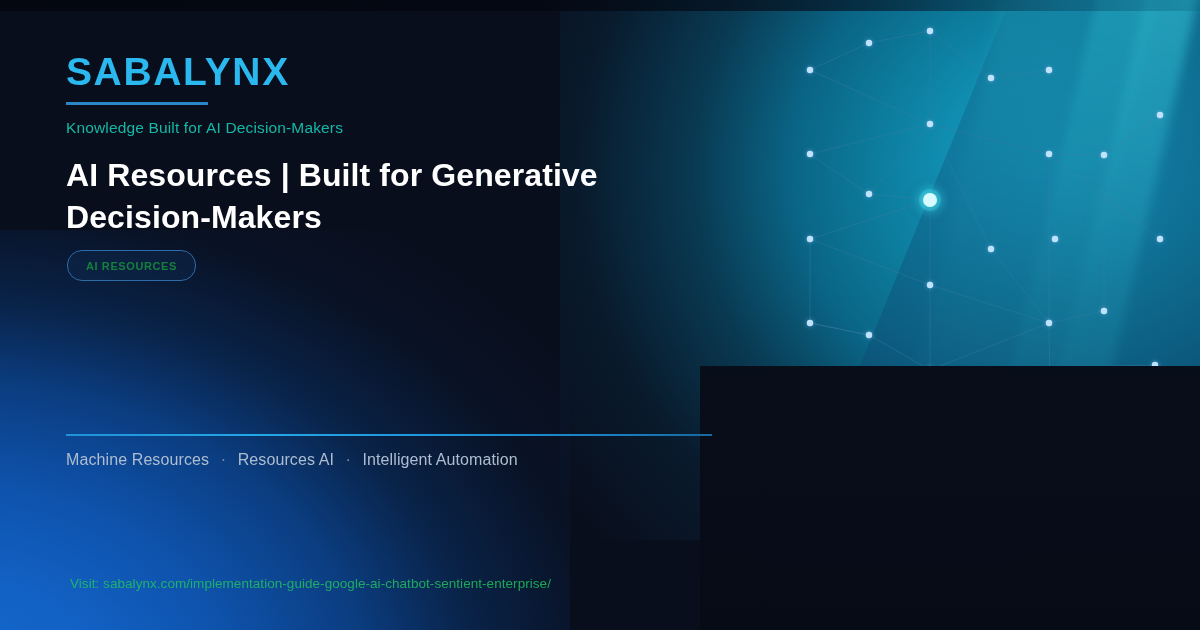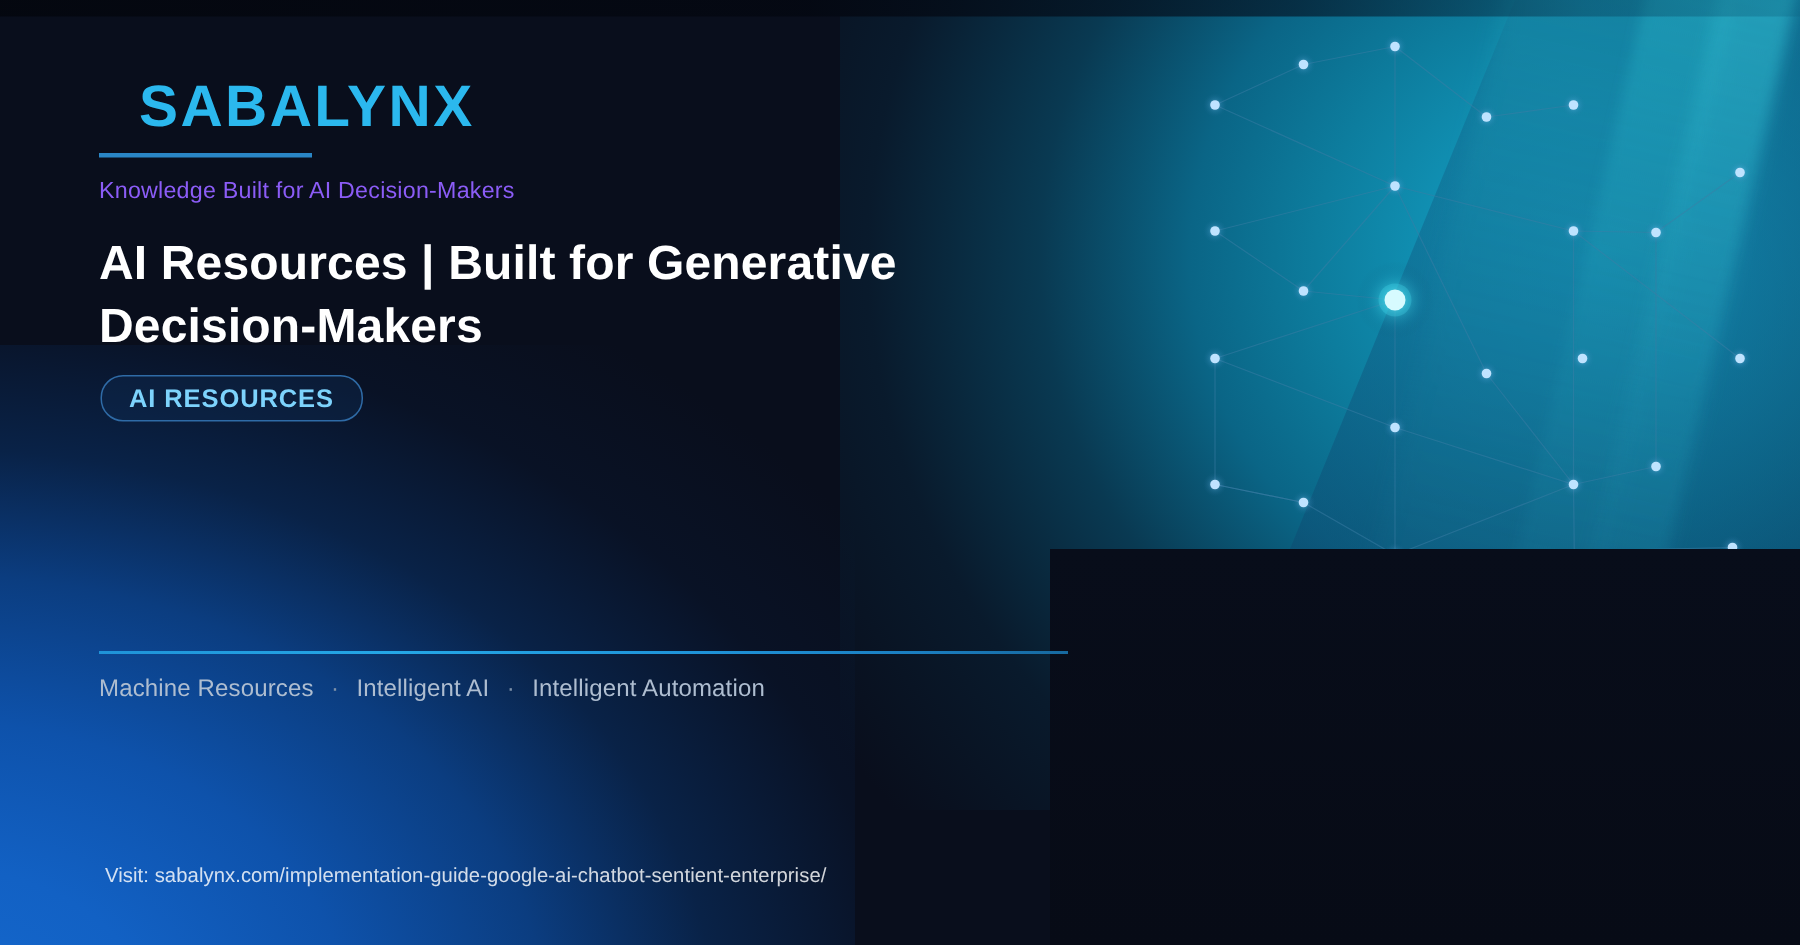--- a/index.html
+++ b/index.html
@@ -150,40 +150,39 @@
     width: 760px;
     height: 630px;
     padding: 0 0 0 66px;
     box-sizing: border-box;
   }
 
   .brand {
     position: absolute;
     left: 66px;
     top: 52px;
-    text-align: center;
   }
   .brand-name {
     font-size: 39px;
     font-weight: bold;
     letter-spacing: 1.6px;
     color: #2bb8ee;
     line-height: 1;
     margin: 0;
   }
   .brand-rule {
     width: 142px;
     height: 3px;
     margin-top: 11px;
     background: #2a86c6;
   }
   .brand-tagline {
     margin-top: 14px;
     font-size: 15.5px;
-    color: #8b5cf6;
+    color: #14b8a6;
     letter-spacing: 0.15px;
   }
 
   .headline {
     position: absolute;
     left: 66px;
     top: 155px;
     width: 620px;
     margin: 0;
     font-size: 32px;
@@ -197,22 +196,22 @@
     position: absolute;
     left: 67px;
     top: 250px;
     display: inline-flex;
     align-items: center;
     height: 29px;
     padding: 0 18px;
     border: 1px solid #2f6ba6;
     border-radius: 15px;
     background: rgba(16,44,84,0.38);
-    color: #7dd3fc;
-    font-size: 17px;
+    color: #15803d;
+    font-size: 11px;
     font-weight: bold;
     letter-spacing: 0.6px;
   }
 
   .foot-rule {
     position: absolute;
     left: 66px;
     top: 434px;
     width: 646px;
     height: 2px;
@@ -235,21 +234,21 @@
   .topics .sep {
     color: #7e91a8;
     padding: 0 7px;
   }
 
   .visit {
     position: absolute;
     left: 70px;
     top: 576px;
     font-size: 13.5px;
-    color: #ffffff;
+    color: #22c55e;
     opacity: 0.82;
     letter-spacing: 0.05px;
   }
 </style>
 </head>
 <body>
 
 <div id="og-card">
 
   <div class="bg-base"></div>
@@ -388,21 +387,21 @@
 
     <h1 class="headline">AI Resources | Built for Generative Decision-Makers</h1>
 
     <div class="badge">AI RESOURCES</div>
 
     <div class="foot-rule"></div>
 
     <div class="topics">
       <span>Machine Resources</span>
       <span class="sep">·</span>
-      <span>Intelligent AI</span>
+      <span>Resources AI</span>
       <span class="sep">·</span>
       <span>Intelligent Automation</span>
     </div>
 
     <div class="visit">Visit: sabalynx.com/implementation-guide-google-ai-chatbot-sentient-enterprise/</div>
 
   </div>
 </div>
 
 </body></html>

